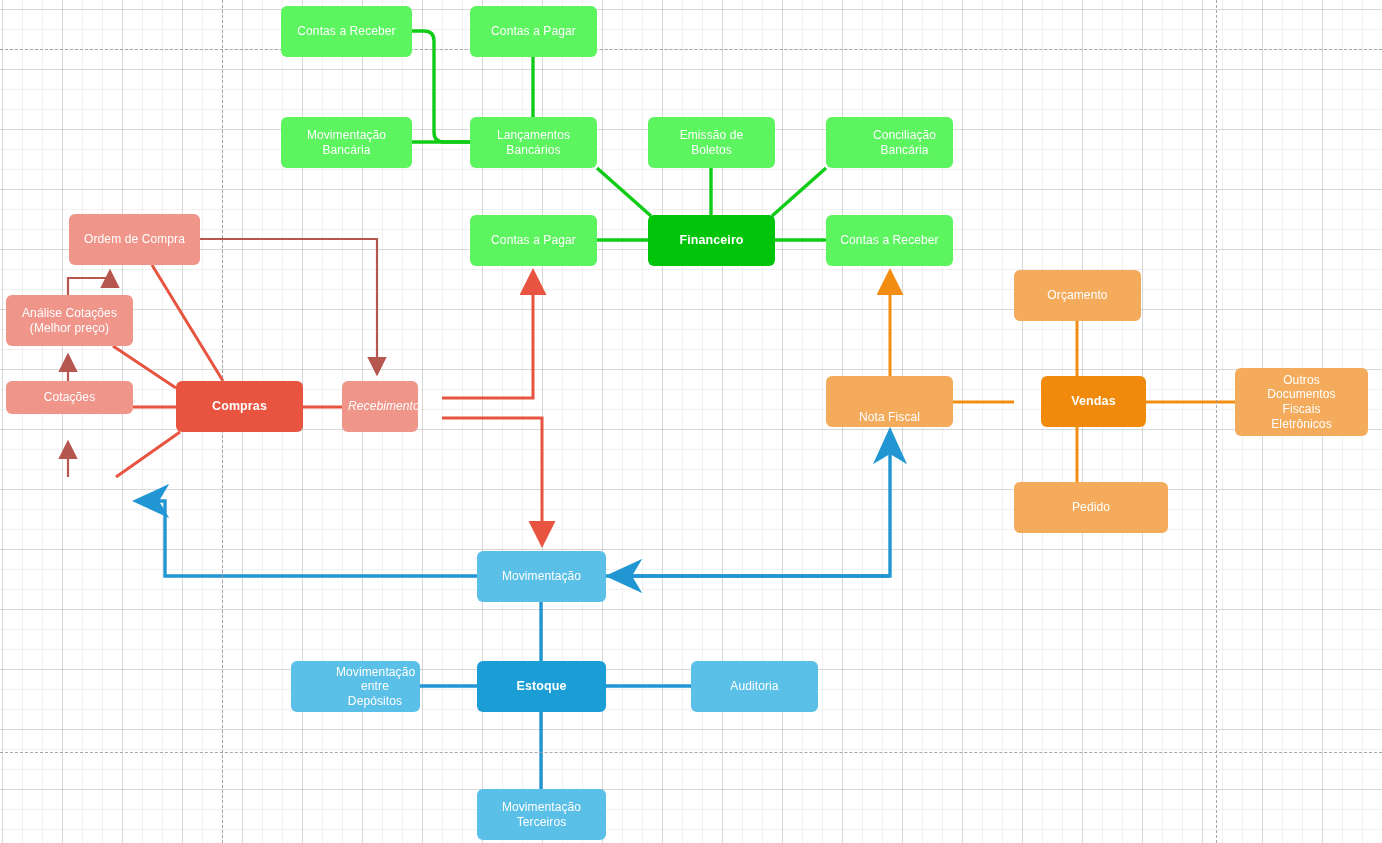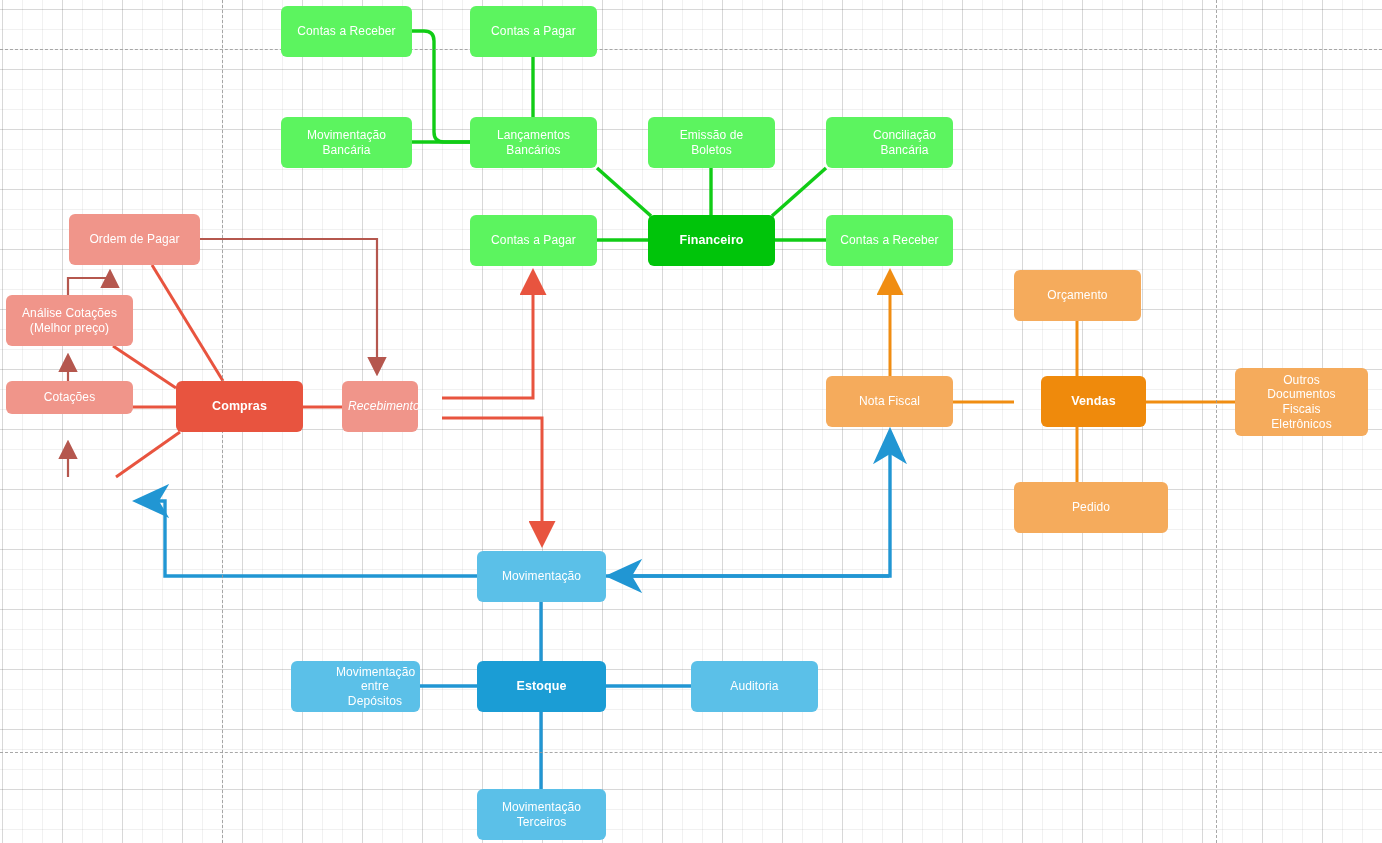--- a/index.html
+++ b/index.html
@@ -129,39 +129,39 @@
     <span class="lbl">Contas a Pagar</span>
   </div>
   <div class="node n-hub" style="left: 648px; top: 215px; width: 127px; height: 51px; background: rgb(0, 196, 10);">
     <span class="lbl">Financeiro</span>
   </div>
   <div class="node n-sm" style="left: 826px; top: 215px; width: 127px; height: 51px; background: rgb(92, 244, 95);">
     <span class="lbl">Contas a Receber</span>
   </div>
 
   <div class="node n-sm" style="left: 69px; top: 214px; width: 131px; height: 51px; background: rgb(240, 149, 138);">
-    <span class="lbl">Ordem de Pagar</span>
+    <span class="lbl">Ordem de Compra</span>
   </div>
   <div class="node n-sm" style="left: 6px; top: 295px; width: 127px; height: 51px; background: rgb(240, 149, 138);">
     <span class="lbl">Análise Cotações<br>(Melhor preço)</span>
   </div>
   <div class="node n-sm" style="left: 6px; top: 381px; width: 127px; height: 33px; background: rgb(240, 149, 138);">
     <span class="lbl">Cotações</span>
   </div>
   <div class="node n-hub" style="left: 176px; top: 381px; width: 127px; height: 51px; background: rgb(232, 84, 63);">
     <span class="lbl">Compras</span>
   </div>
   <div class="node n-sm" style="left: 342px; top: 381px; width: 76px; height: 51px; background: rgb(240, 149, 138); font-style: italic;">
     <span class="lbl">Recebimento</span>
   </div>
 
   <div class="node n-sm" style="left: 1014px; top: 270px; width: 127px; height: 51px; background: rgb(245, 171, 92);">
     <span class="lbl">Orçamento</span>
   </div>
-  <div class="node n-sm" style="left: 826px; top: 376px; width: 127px; height: 51px; background: rgb(245, 171, 92);">
+  <div class="node n-sm" style="left: 826px; top: 376px; width: 127px; height: 51px; background: rgb(245, 171, 92); align-items: flex-end;">
     <span class="lbl">Nota Fiscal</span>
   </div>
   <div class="node n-hub" style="left: 1041px; top: 376px; width: 105px; height: 51px; background: rgb(239, 138, 12);">
     <span class="lbl">Vendas</span>
   </div>
   <div class="node n-sm" style="left: 1235px; top: 368px; width: 133px; height: 68px; background: rgb(245, 171, 92);">
     <span class="lbl">Outros<br>Documentos<br>Fiscais<br>Eletrônicos</span>
   </div>
   <div class="node n-sm" style="left: 1014px; top: 482px; width: 154px; height: 51px; background: rgb(245, 171, 92);">
     <span class="lbl">Pedido</span>

